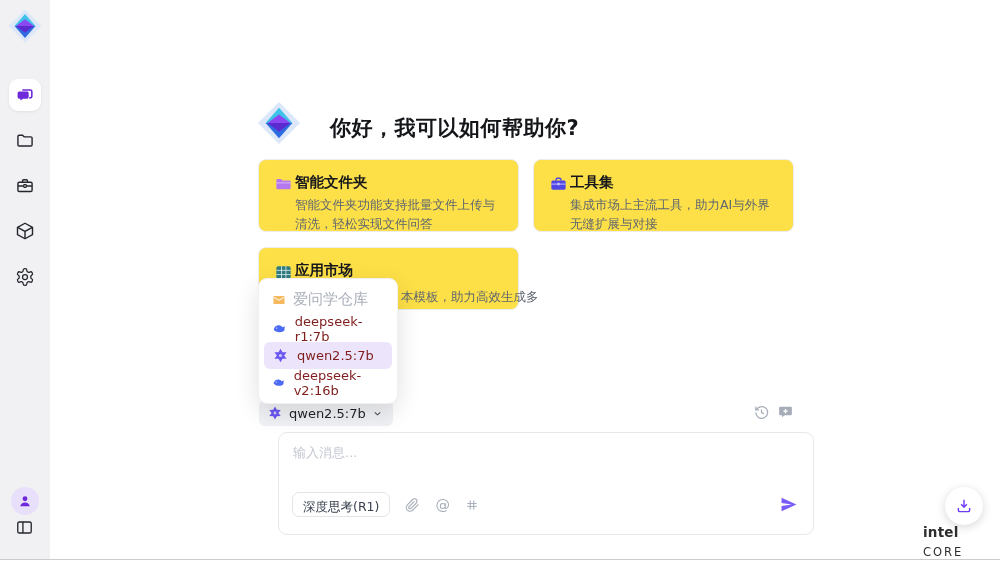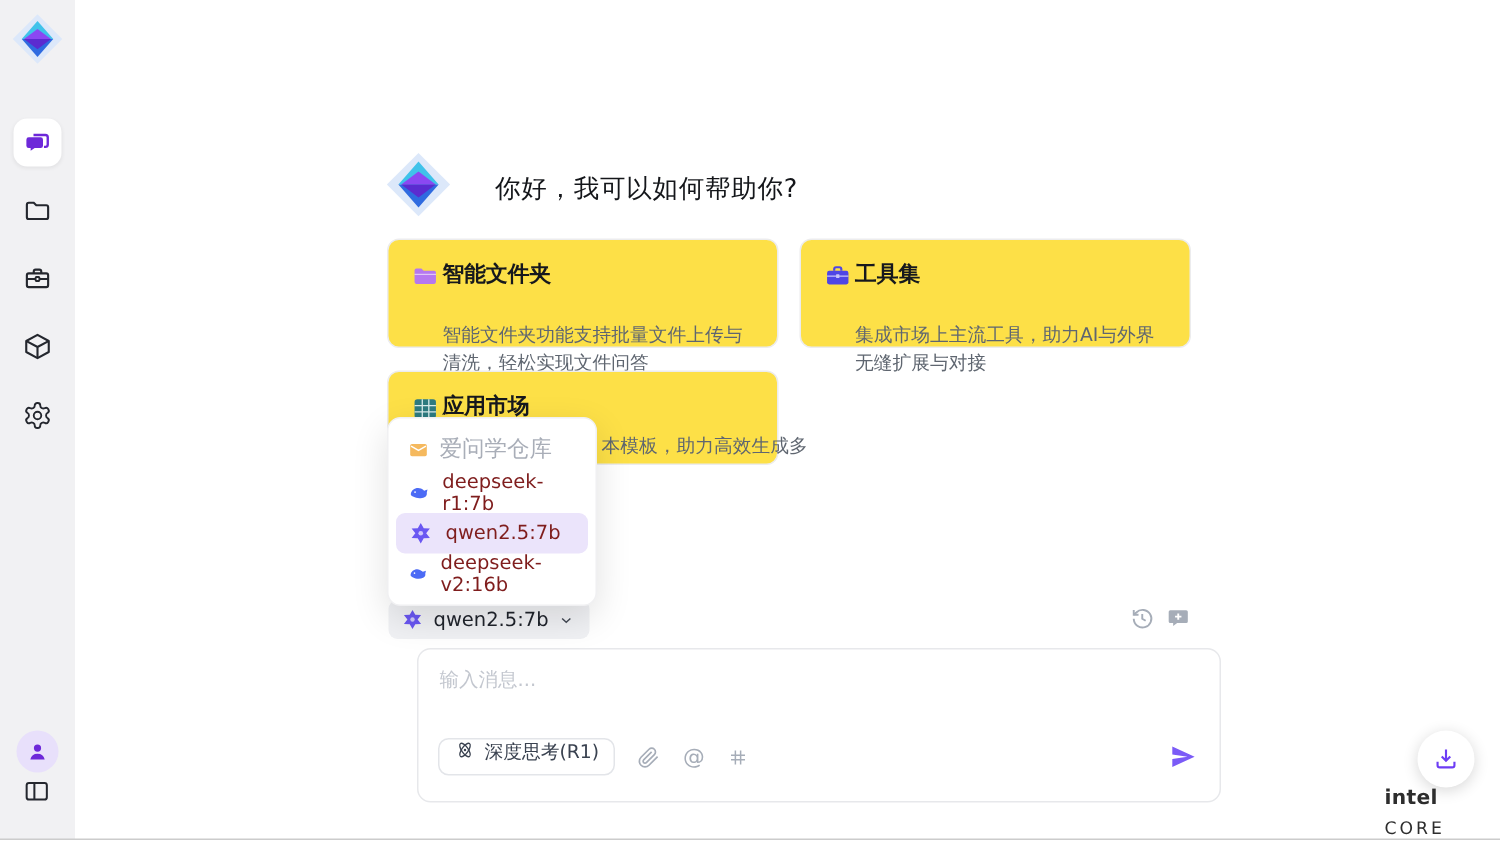--- a/index.html
+++ b/index.html
@@ -8,45 +8,45 @@
 
   
   .sidebar { position:absolute; left:0; top:0; width:50px; height:560px; background:#f1f1f3; }
   .side-logo { position:absolute; left:7px; top:8px; width:36px; height:36px; }
   .side-item { position:absolute; left:15px; width:20px; height:20px; cursor:pointer; }
   .side-active-box { position:absolute; left:9px; top:79px; width:32px; height:32px; background:#ffffff; border-radius:9px; box-shadow:0 1px 3px rgba(0,0,0,.07); display:flex; align-items:center; justify-content:center; cursor:pointer; }
   .avatar-circle { position:absolute; left:11px; top:487px; width:28px; height:28px; border-radius:50%; background:#e8e0fb; display:flex; align-items:center; justify-content:center; cursor:pointer; }
 
   
   .greet-logo { position:absolute; left:256px; top:100px; width:46px; height:46px; }
-  .greet-title { position:absolute; left:330px; top:114px; font-size:17px; font-weight:400; color:#14161a; letter-spacing:.5px;text-align:center; }
+  .greet-title { position:absolute; left:330px; top:114px; font-size:21px; font-weight:700; color:#14161a; letter-spacing:.5px;text-align:center; }
 
   
   .card { position:absolute; width:261px; background:#fde047; border:1px solid #ececee; border-radius:8px; cursor:pointer; }
   .card-icon { position:absolute; left:15px; top:15px; width:19px; height:19px; }
   .card-title { position:absolute; left:36px; top:13px; font-size:14.5px; font-weight:700; color:#16181d; }
-  .card-desc { position:absolute; left:36px; top:54px; width:212px; font-size:12.5px; color:#5f6670; line-height:1.5; }
+  .card-desc { position:absolute; left:36px; top:36px; width:212px; font-size:12.5px; color:#5f6670; line-height:1.5; }
   .card-desc-frag { position:absolute; left:142px; top:41px; white-space:nowrap; font-size:12.5px; color:#5f6670; }
 
   
   .dropdown { position:absolute; left:258px; top:278px; width:140px; background:#fff; border:1px solid #f0f0f2; border-radius:9px; box-shadow:0 8px 24px rgba(0,0,0,.12); padding:6px 5px 7px 5px; z-index:6; }
   .dd-group { display:flex; align-items:center; gap:7px; padding:5px 8px 6px 8px; font-size:15px; color:#a9aeb8; }
   .dd-option { display:flex; align-items:center; gap:8px; height:27px; padding:0 8px; border-radius:6px; font-size:13px; color:#7f1d1d; cursor:pointer; }
   .dd-option.selected { background:#ebe4fb; }
 
   
   .model-btn { position:absolute; left:259px; top:400px; height:26px; display:inline-flex; align-items:center; gap:6px; padding:0 10px 0 8px; background:#f0f1f4; border-radius:6px; font-size:13px; color:#20242c; cursor:pointer; }
   .hist-icon { position:absolute; top:404px; width:17px; height:17px; cursor:pointer; }
 
   
   .composer { position:absolute; left:258px; top:432px; width:536px; height:103px; background:#fff; border:1px solid #e7e8eb; border-radius:9px;margin-left:20px; }
   .composer textarea { position:absolute; left:14px; top:11px; width:480px; height:38px; border:none; outline:none; resize:none; font-family:inherit; font-size:13px; color:#333; background:transparent; }
   .composer textarea::placeholder { color:#c3c7cf; }
   .composer-row { position:absolute; left:13px; top:59px; display:flex; align-items:center; gap:15px; }
-  .pill { display:inline-flex; align-items:flex-start; gap:6px; height:25px; padding:0 10px; border:1px solid #e3e5e9; border-radius:7px; background:#fff; font-size:12.5px; color:#3a4250; cursor:pointer; }
+  .pill { display:inline-flex; align-items:center; gap:6px; height:25px; padding:0 10px; border:1px solid #e3e5e9; border-radius:7px; background:#fff; font-size:12.5px; color:#3a4250; cursor:pointer;flex-direction:column; }
   .tool-ic { width:16px; height:16px; color:#a6adb8; cursor:pointer; }
   .at-glyph { font-size:14.5px; color:#a6adb8; line-height:16px; cursor:pointer; }
   .send-btn { position:absolute; right:15px; top:62px; width:19px; height:19px; cursor:pointer; }
 
   
   .fab { position:absolute; left:945px; top:487px; width:38px; height:38px; border-radius:50%; background:#fff; box-shadow:0 2px 10px rgba(0,0,0,.16); display:flex; align-items:center; justify-content:center; cursor:pointer; }
   .intel { position:absolute; left:923px; top:524px; width:72px; text-align:center; color:#2d2d2d; }
   .intel-line { display:flex; align-items:baseline; justify-content:space-between; gap:5px;flex-direction:column; }
   .intel-word { font-size:13.5px; font-weight:600; letter-spacing:.2px; }
   .core-word { font-size:11.5px; font-weight:400; letter-spacing:2px; text-transform:uppercase; }

